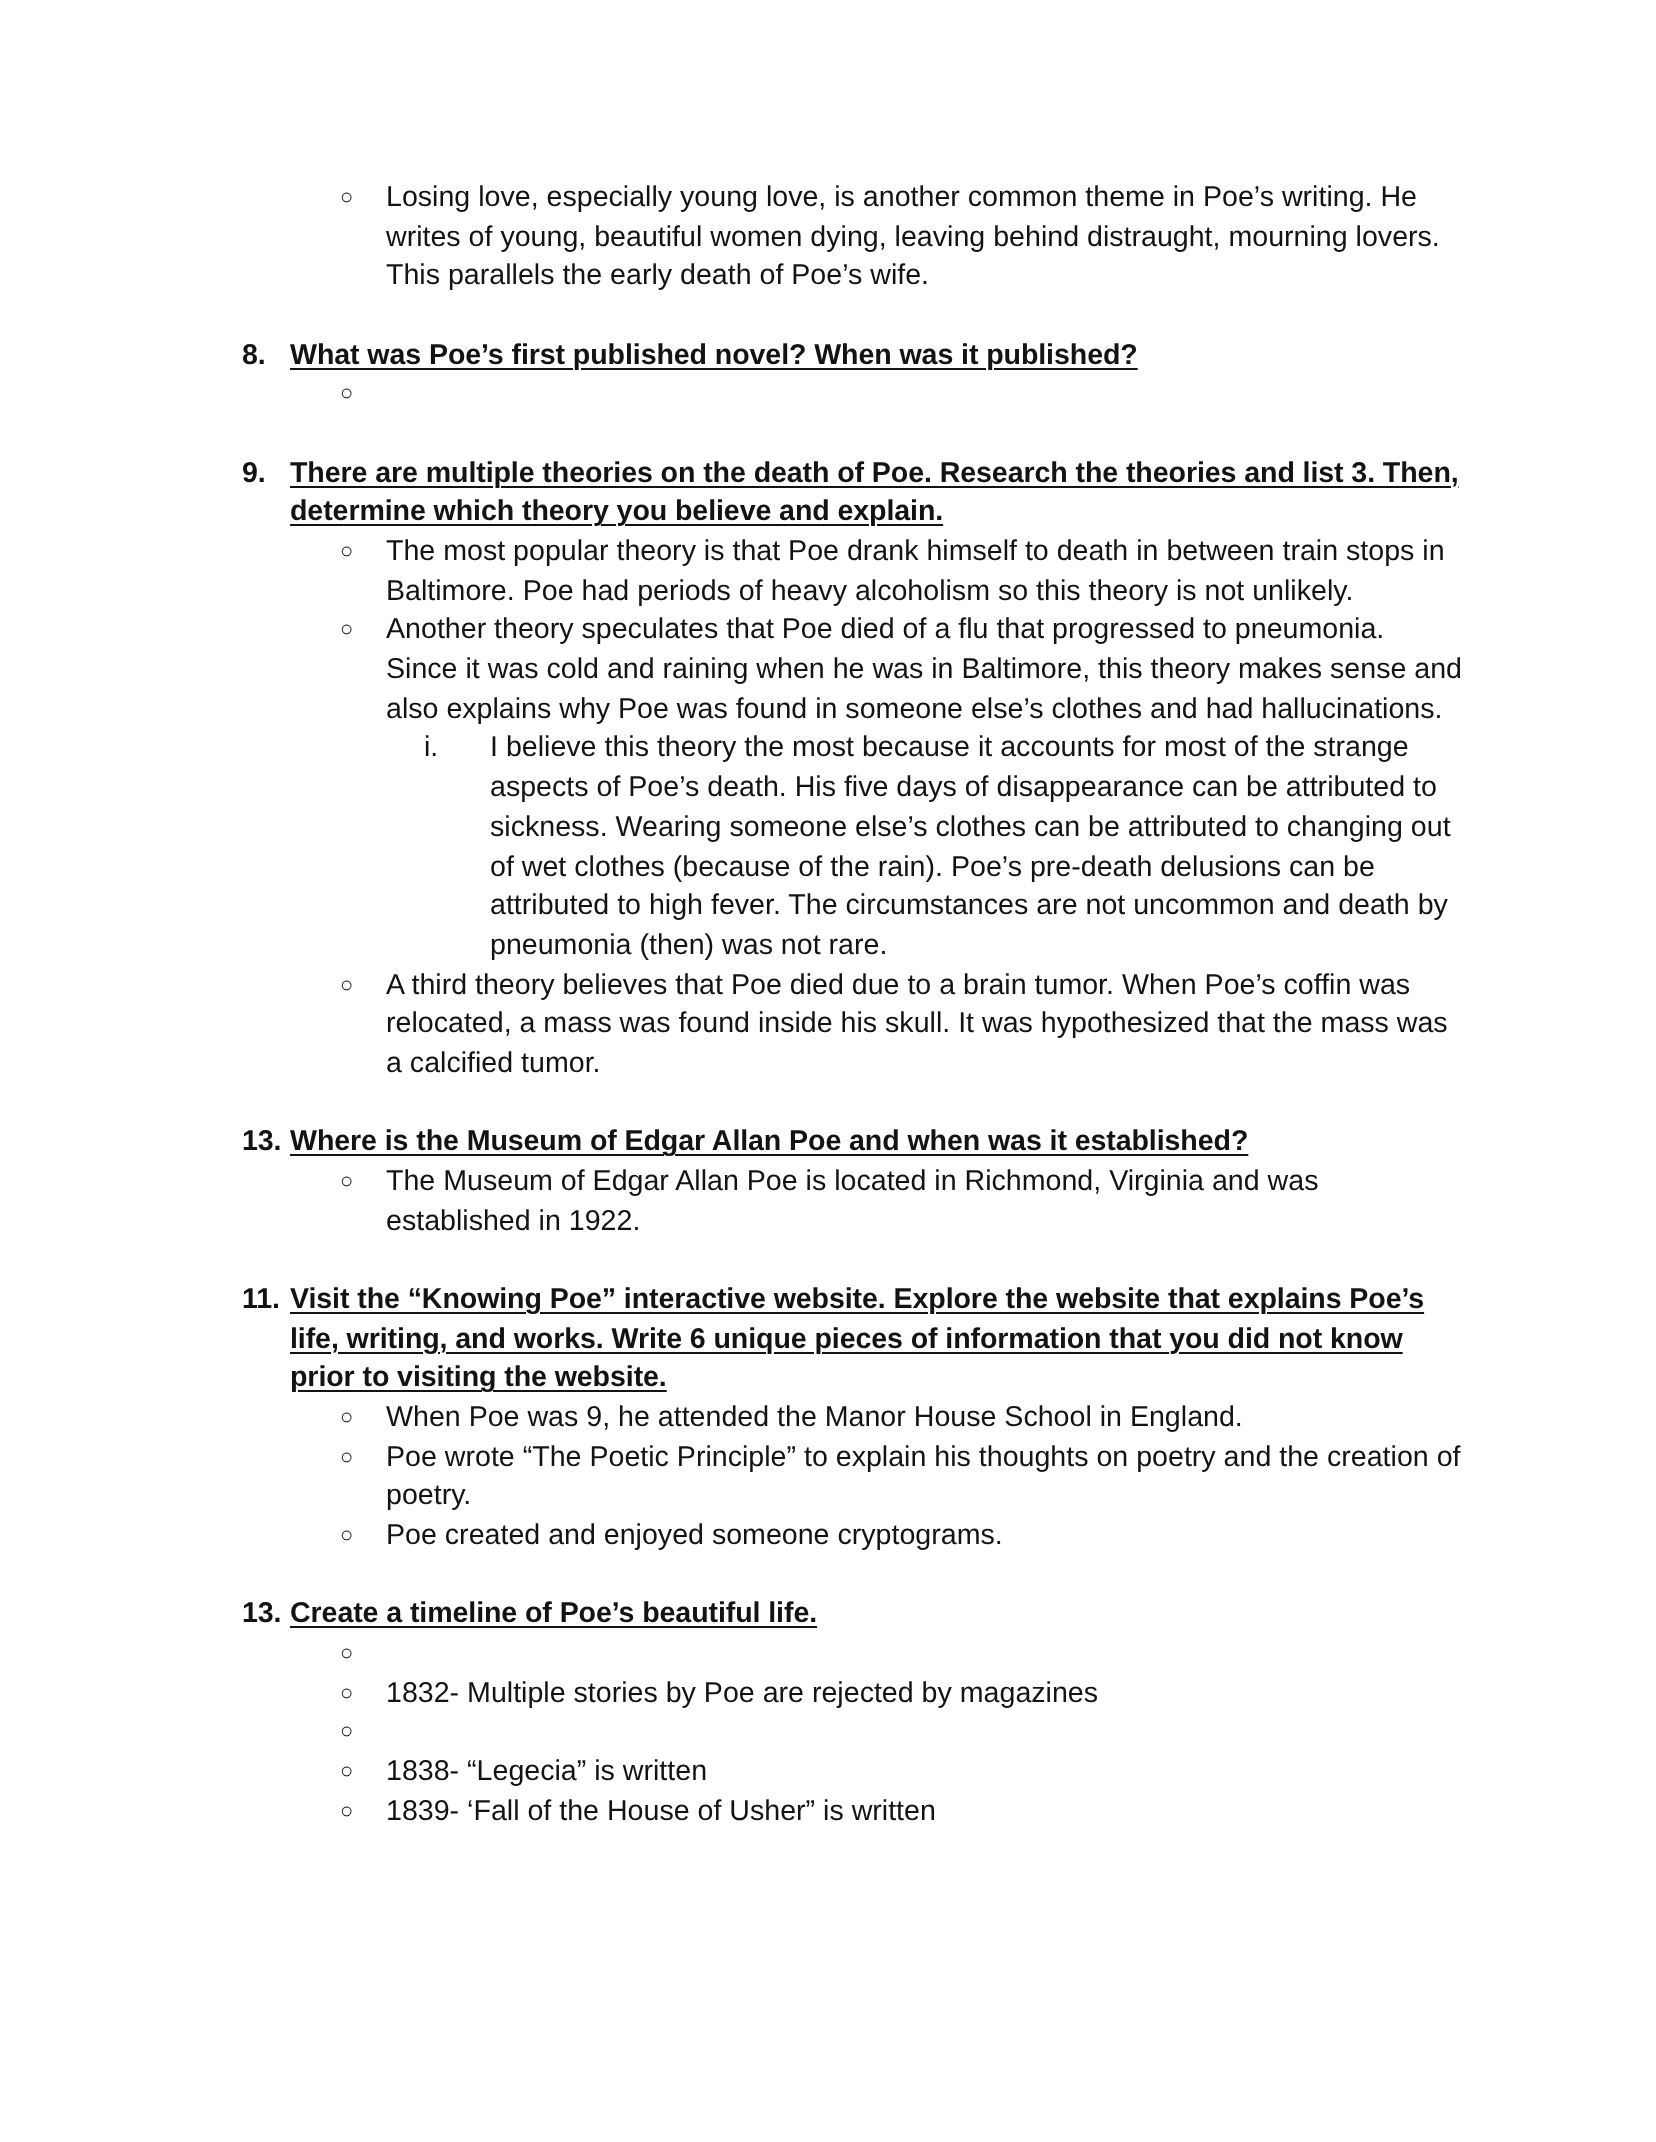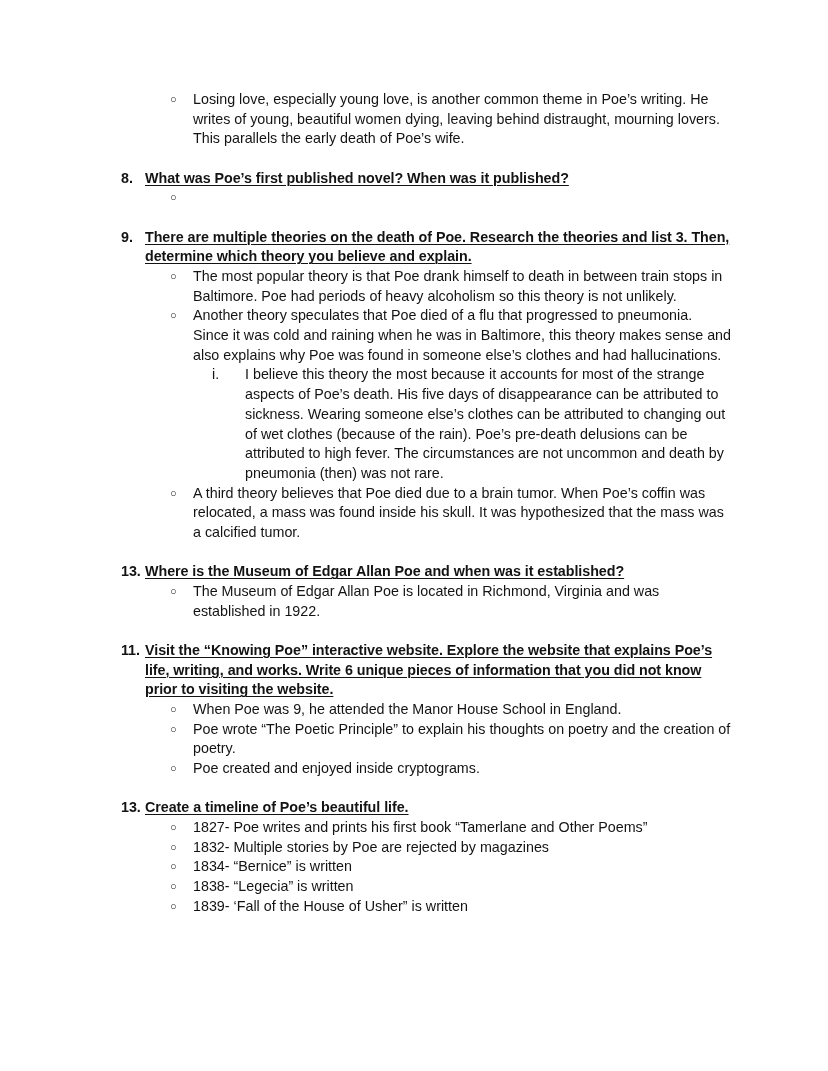--- a/index.html
+++ b/index.html
@@ -174,41 +174,39 @@
           <li class="bullet">
             <span class="bullet-marker">○</span>
             <span class="bullet-body">When Poe was 9, he attended the Manor House School in England.</span>
           </li>
           <li class="bullet">
             <span class="bullet-marker">○</span>
             <span class="bullet-body">Poe wrote “The Poetic Principle” to explain his thoughts on poetry and the creation of poetry.</span>
           </li>
           <li class="bullet">
             <span class="bullet-marker">○</span>
-            <span class="bullet-body">Poe created and enjoyed inside cryptograms.</span>
+            <span class="bullet-body">Poe created and enjoyed someone cryptograms.</span>
           </li>
         </ul>
       </div>
       <div class="qblock">
         <div class="qhead">
           <span class="qnum">13.</span>
           <span class="qtext">Create a timeline of Poe’s beautiful life.</span>
         </div>
         <ul class="bullets">
           <li class="bullet">
             <span class="bullet-marker">○</span>
-            <span class="bullet-body">1827- Poe writes and prints his first book “Tamerlane and Other Poems”</span>
           </li>
           <li class="bullet">
             <span class="bullet-marker">○</span>
             <span class="bullet-body">1832- Multiple stories by Poe are rejected by magazines</span>
           </li>
           <li class="bullet">
             <span class="bullet-marker">○</span>
-            <span class="bullet-body">1834- “Bernice” is written</span>
           </li>
           <li class="bullet">
             <span class="bullet-marker">○</span>
             <span class="bullet-body">1838- “Legecia” is written</span>
           </li>
           <li class="bullet">
             <span class="bullet-marker">○</span>
             <span class="bullet-body">1839- ‘Fall of the House of Usher” is written</span>
           </li>
         </ul>

